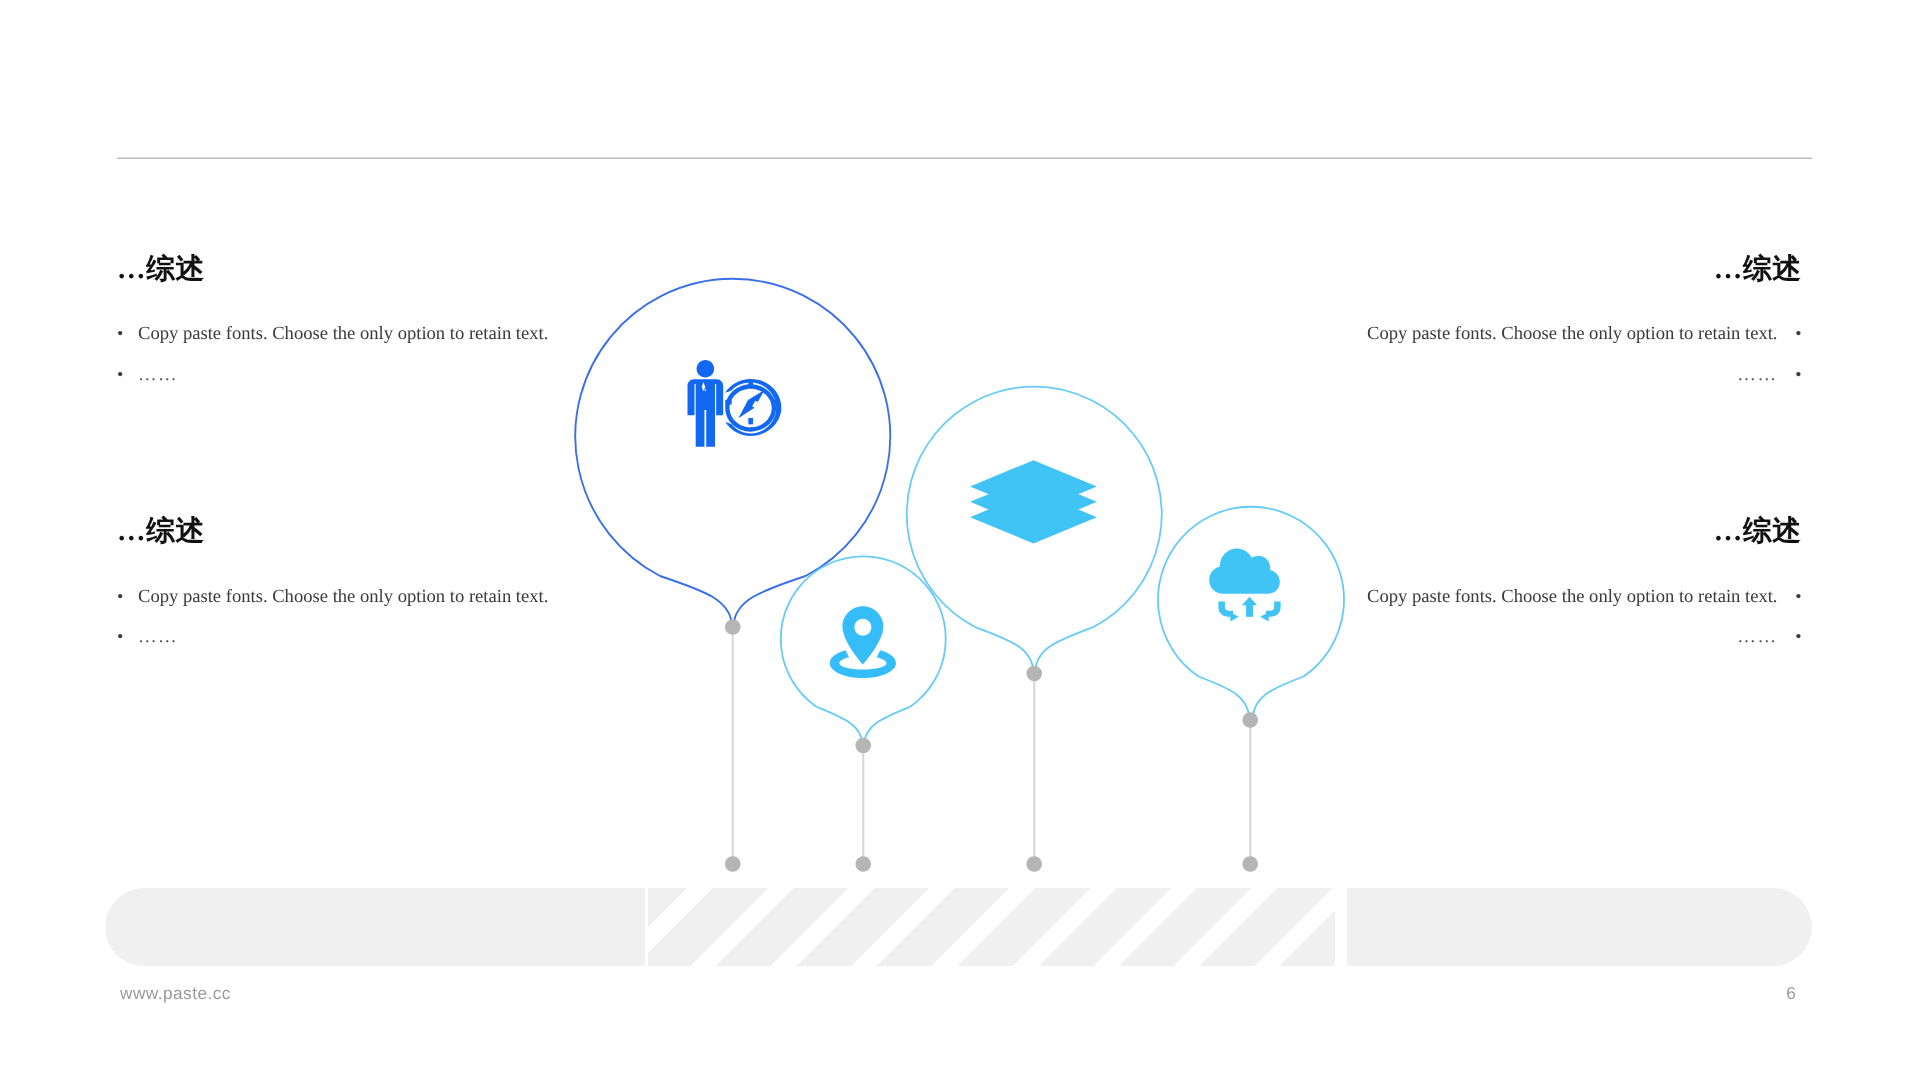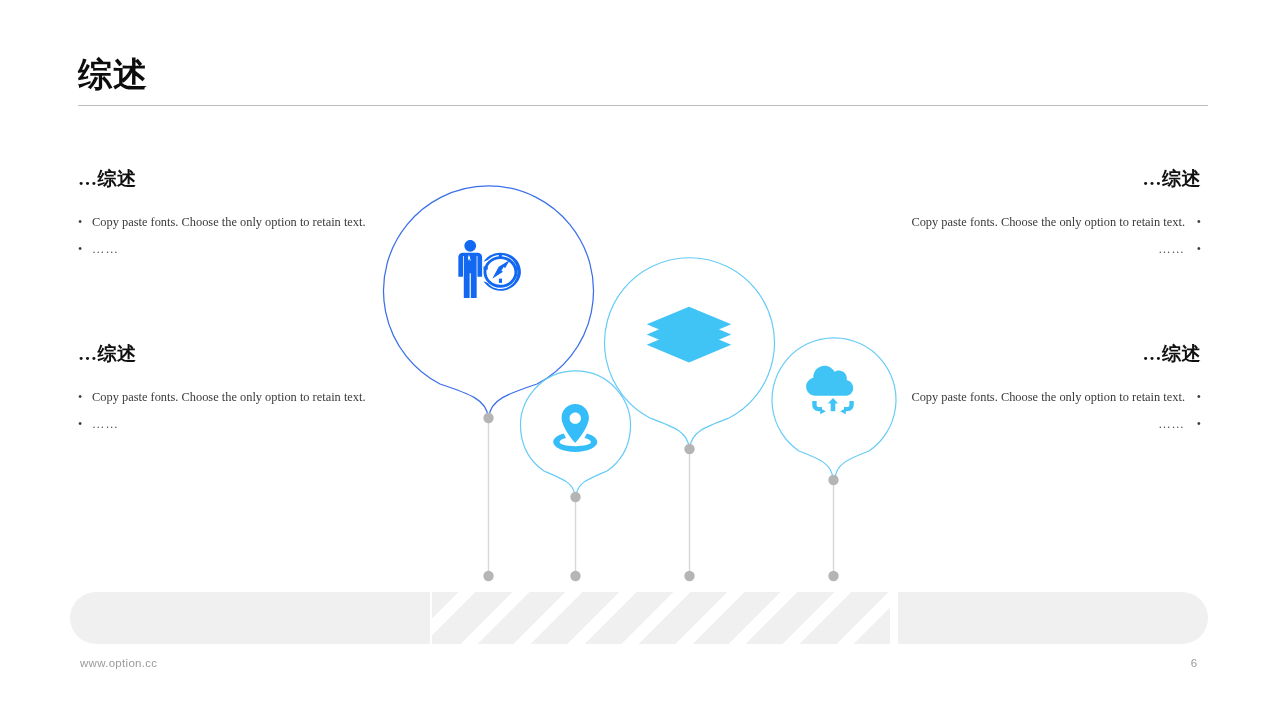--- a/index.html
+++ b/index.html
@@ -152,23 +152,20 @@
     color: #9a9a9a;
     width: 28px;
     text-align: center;
   }
 </style>
 </head>
 <body>
 
 <div class="slide">
 
-  <div class="title-block">
-    <h1 class="slide-title">综述</h1>
-  </div>
   <div class="title-rule"></div>
 
   <div class="text-block tb-left" style="top:166px;">
     <div class="tb-heading">…综述</div>
     <div class="bullet-row">
       <span class="bullet-dot">•</span>
       <span class="bullet-text">Copy paste fonts. Choose the only option to retain text.</span>
     </div>
     <div class="bullet-row ellipsis">
       <span class="bullet-dot">•</span>
@@ -304,16 +301,16 @@
       </g>
     </svg>
   </div>
 
   <div class="band band-left"></div>
   <div class="band band-stripes">
     <div class="stripes-inner"></div>
   </div>
   <div class="band band-right"></div>
 
-  <div class="footer-url">www.option.cc</div>
+  <div class="footer-url">www.paste.cc</div>
   <div class="footer-page">6</div>
 
 </div>
 
 </body></html>

